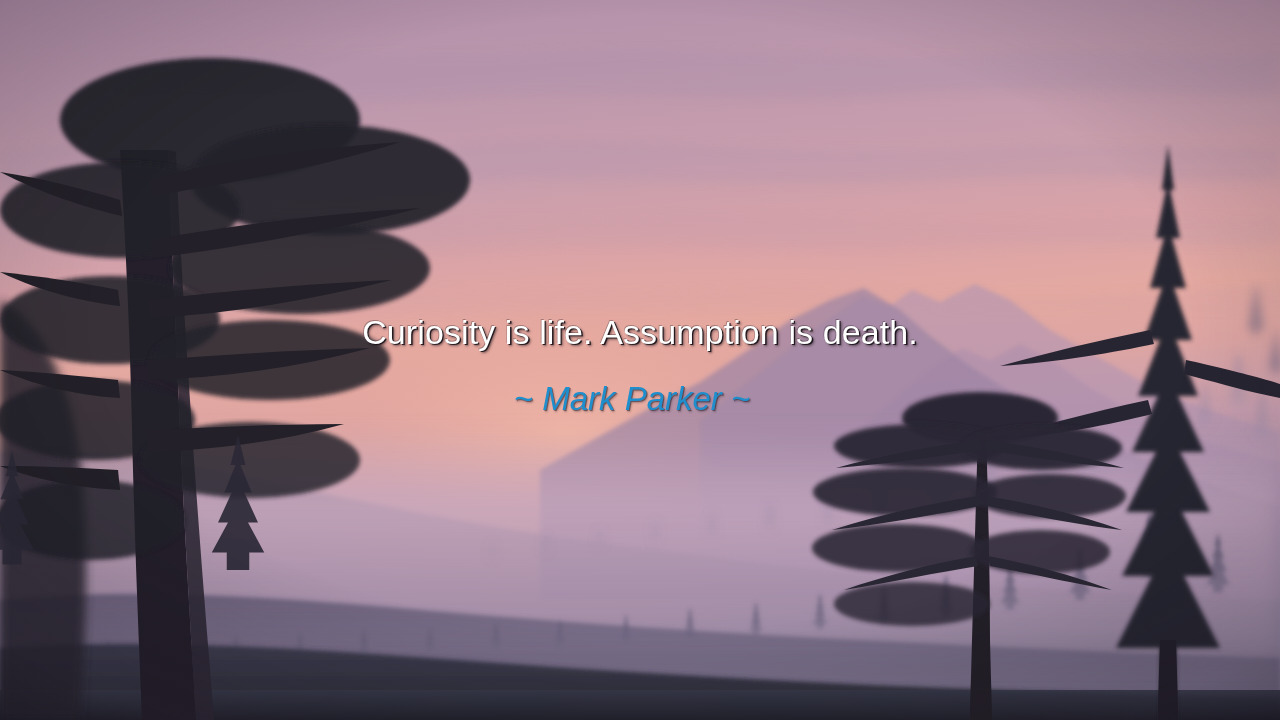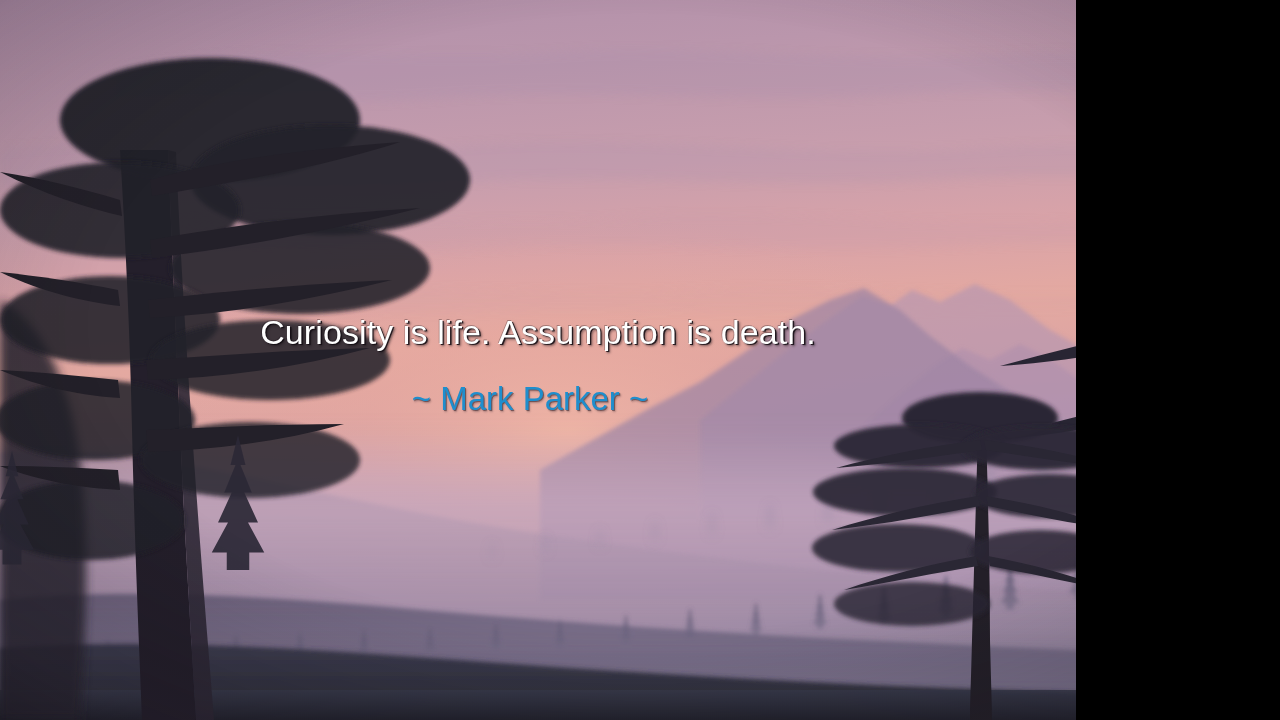--- a/index.html
+++ b/index.html
@@ -3,21 +3,21 @@
 <meta charset="utf-8">
 <title>Quote Wallpaper</title>
 <style>
   html, body {
     margin: 0;
     padding: 0;
     background: #000;
   }
   #stage {
     position: relative;
-    width: 1076px;
+    width: 1280px;
     height: 720px;
     overflow: hidden;
     font-family: "Liberation Sans", sans-serif;
   }
   #scene {
     position: absolute;
     inset: 0;
     width: 1280px;
     height: 720px;
     display: block;
@@ -55,20 +55,21 @@
     top: 378px;
     text-align: center;
     color: #1f8ecd;
     font-size: 33px;
     line-height: 42px;
     font-weight: 400;
     white-space: nowrap;
     text-shadow:
       1px 1px 0 rgba(30,20,30,.45),
       1.6px 1.6px 2px rgba(30,20,30,.30);
+    font-style: italic;
   }
 </style>
 </head>
 <body>
 
 <div id="stage">
 
   <svg id="scene" viewBox="0 0 1280 720" preserveAspectRatio="none">
     <defs>
       <linearGradient id="skyGrad" x1="0" y1="0" x2="0.15" y2="1">

